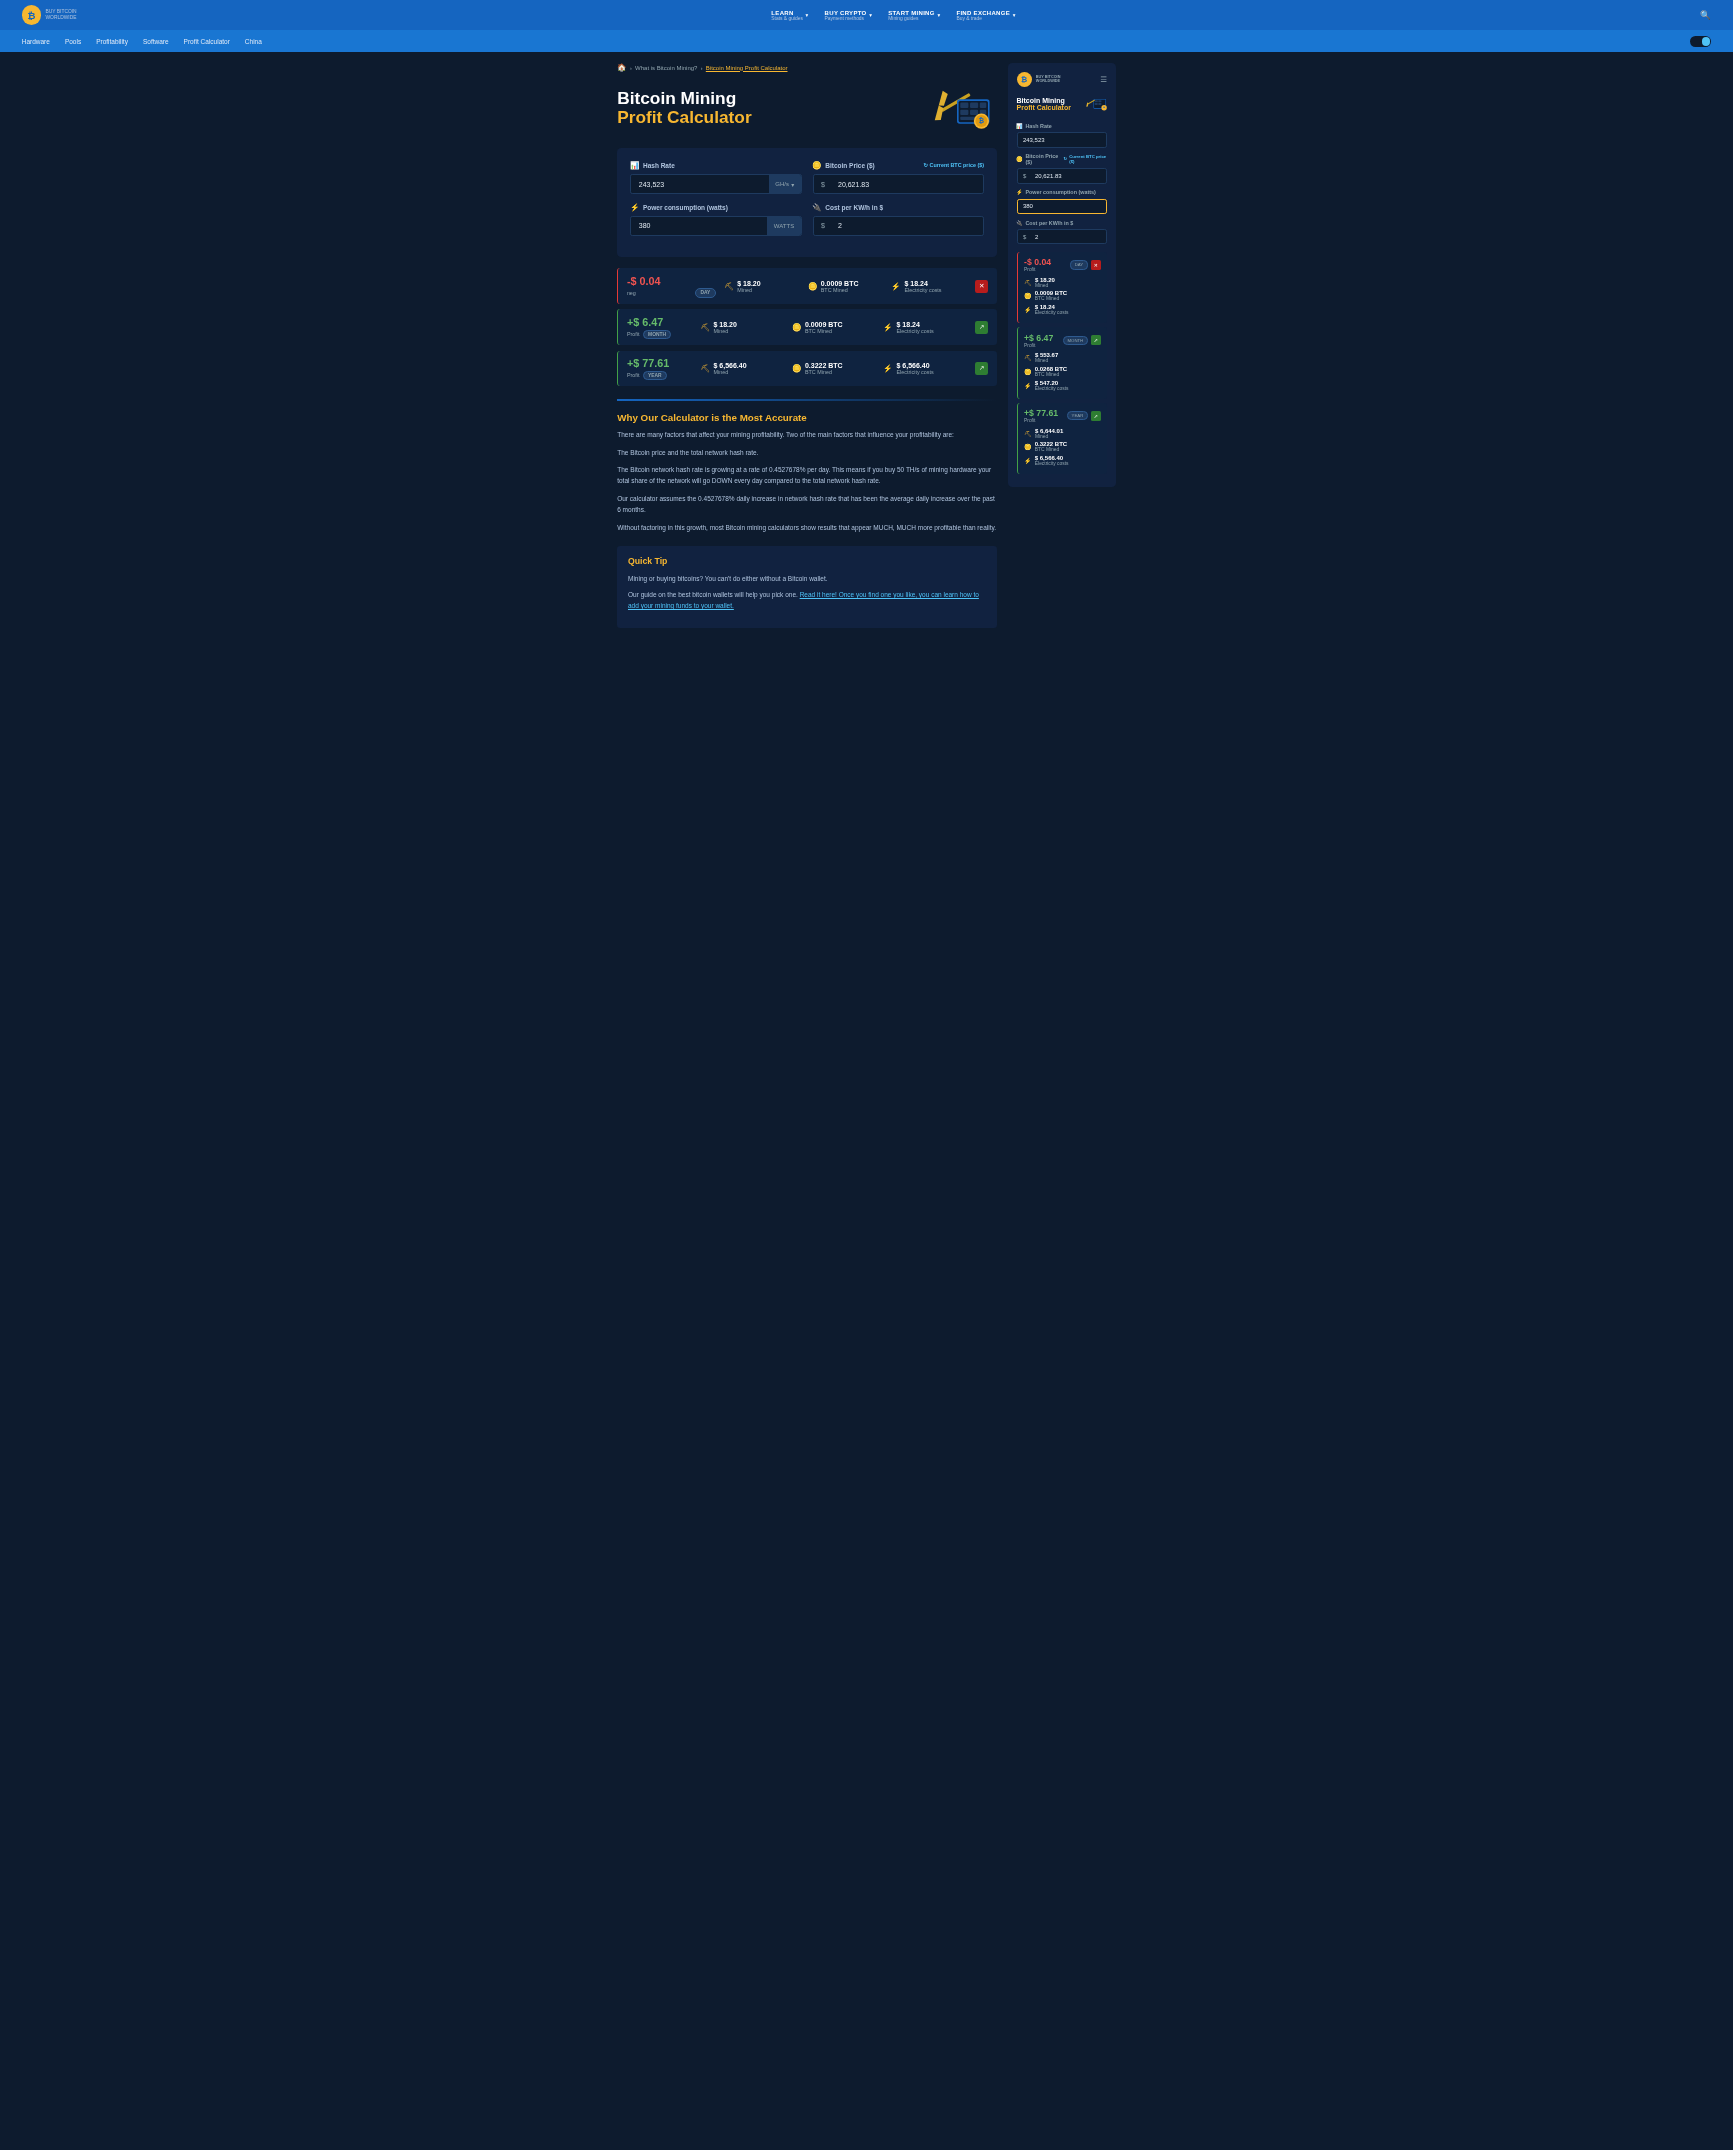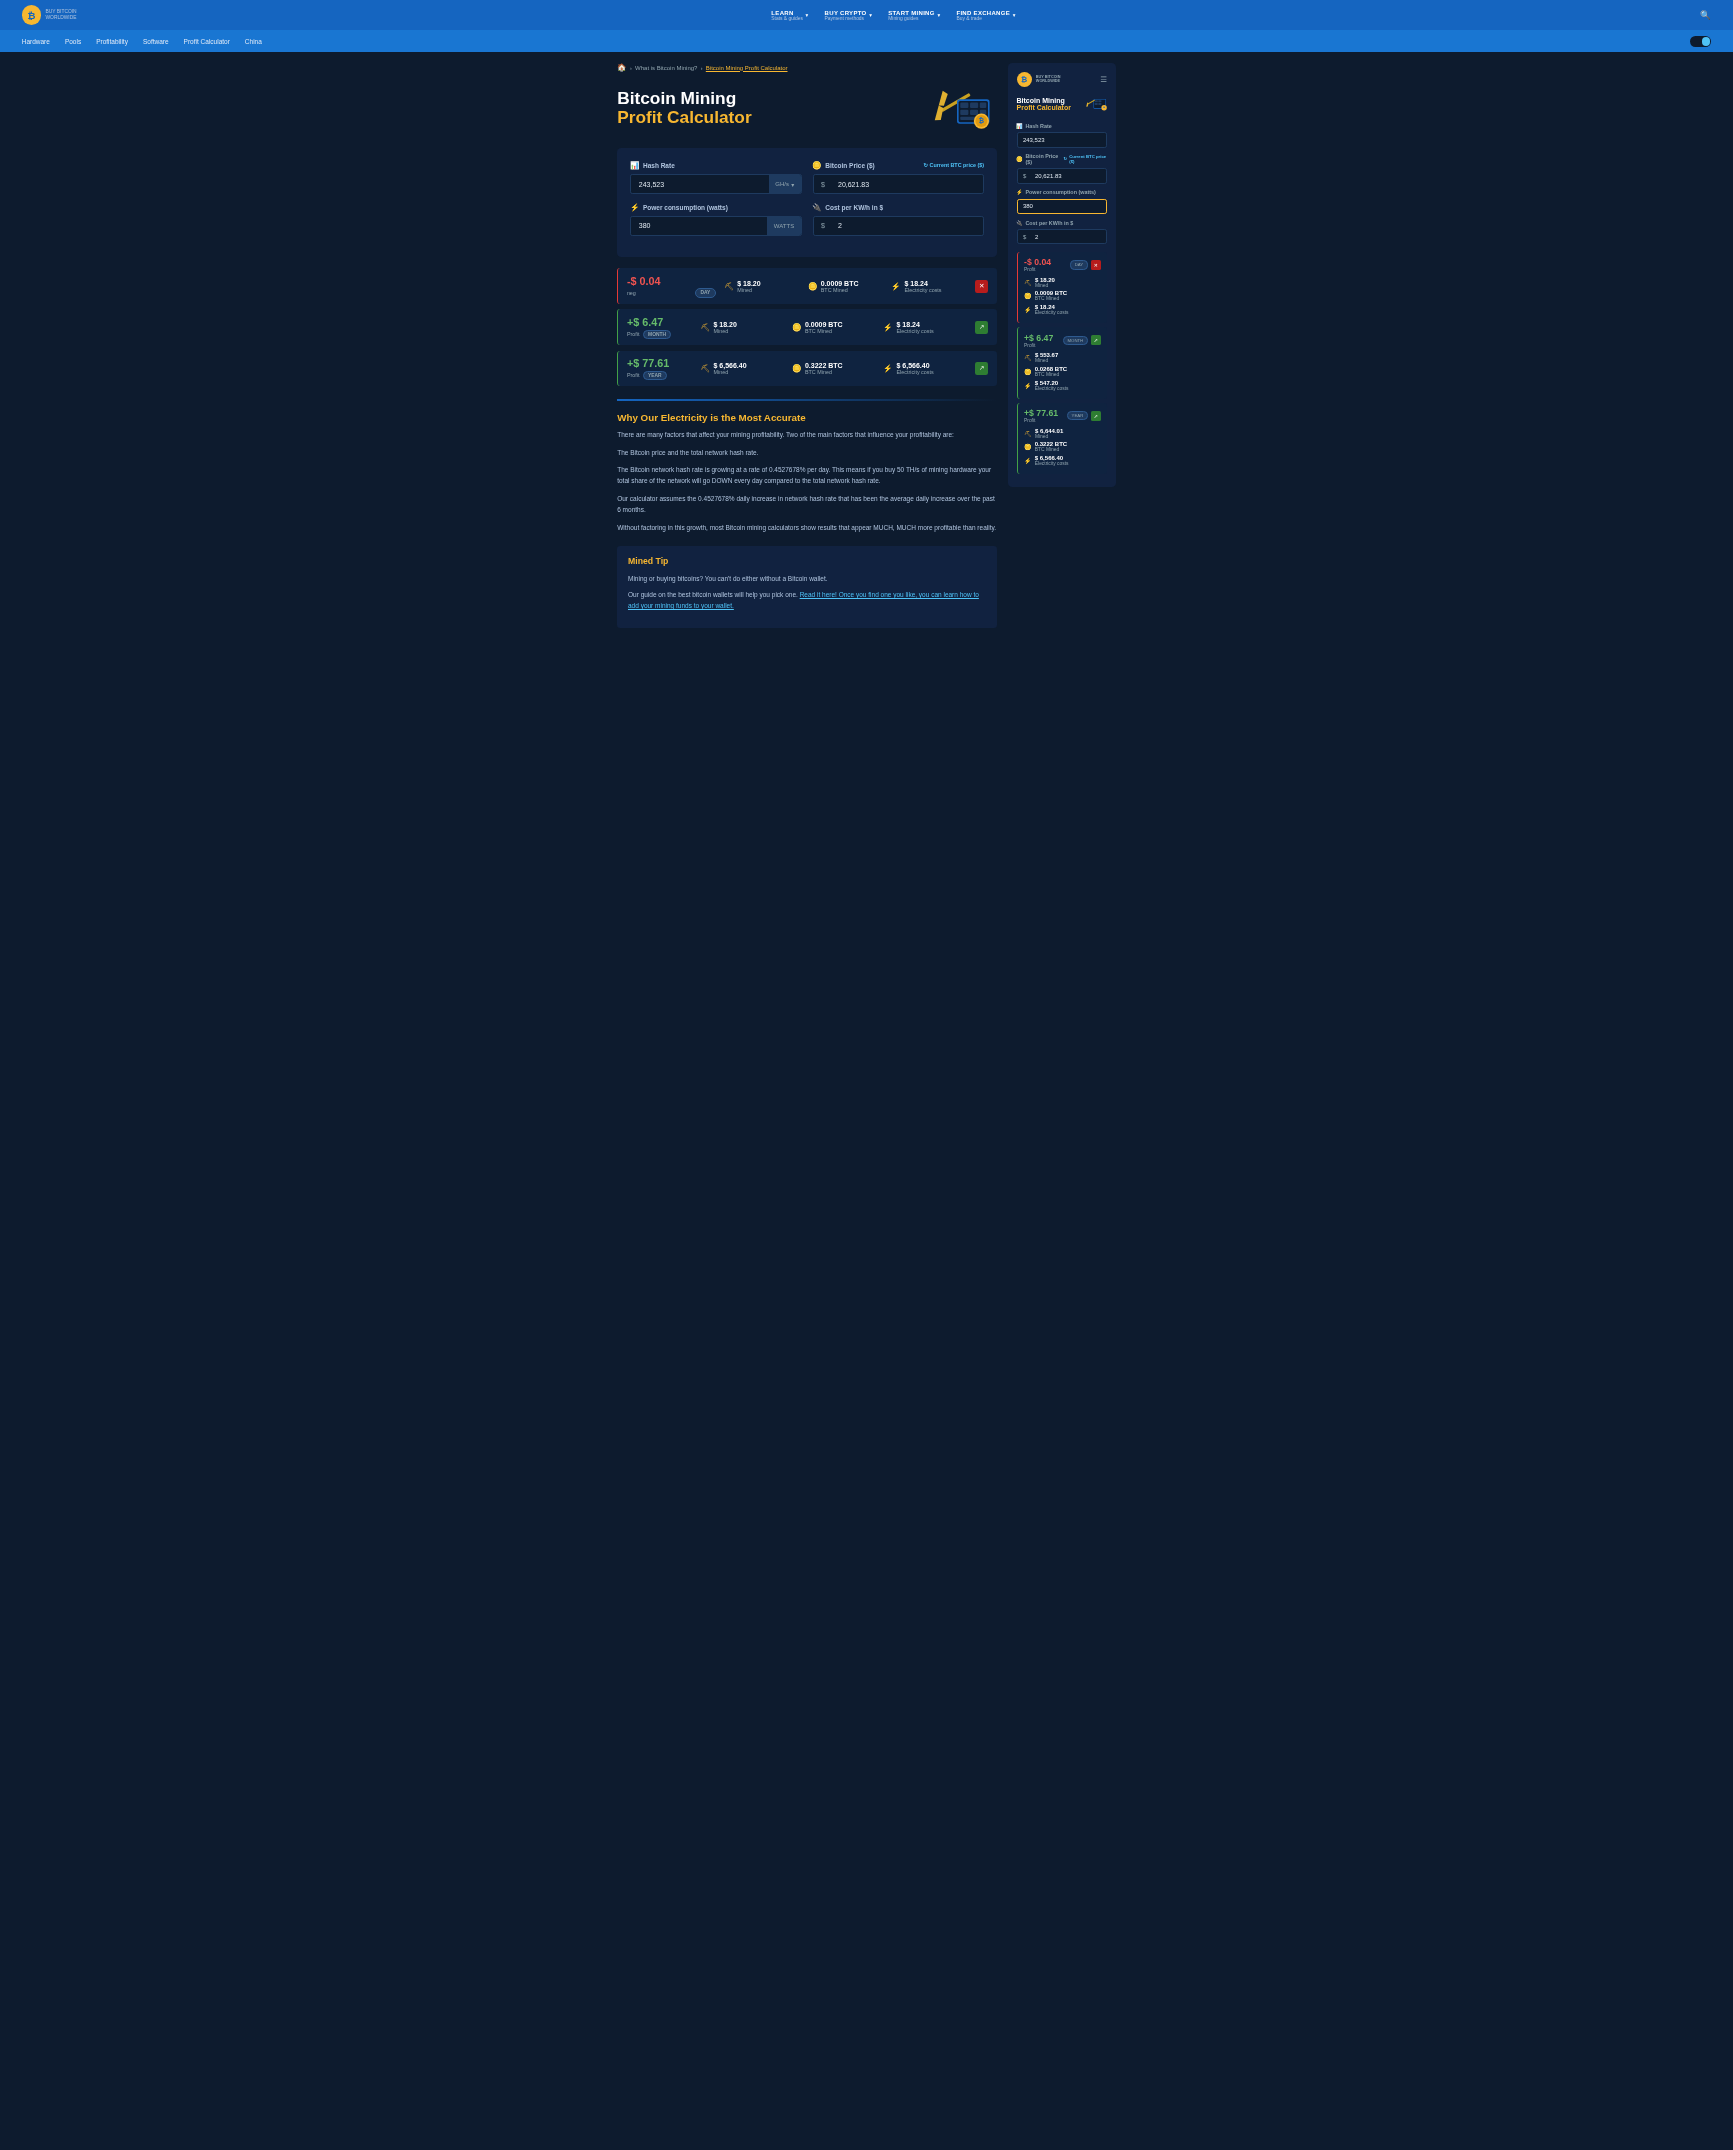--- a/index.html
+++ b/index.html
@@ -570,30 +570,30 @@
           </div>
         </div>
         <div class="result-action pos-action">↗</div>
       </div>
 
     </div>
 
     <div class="section-divider"></div>
 
     <div class="why-section">
-      <h3>Why Our Electricity is the Most Accurate</h3>
+      <h3>Why Our Calculator is the Most Accurate</h3>
       <p>There are many factors that affect your mining profitability. Two of the main factors that influence your profitability are:</p>
       <p>The Bitcoin price and the total network hash rate.</p>
       <p>The Bitcoin network hash rate is growing at a rate of 0.4527678% per day. This means if you buy 50 TH/s of mining hardware your total share of the network will go DOWN every day compared to the total network hash rate.</p>
       <p>Our calculator assumes the 0.4527678% daily increase in network hash rate that has been the average daily increase over the past 6 months.</p>
       <p>Without factoring in this growth, most Bitcoin mining calculators show results that appear MUCH, MUCH more profitable than reality.</p>
     </div>
 
     <div class="quick-tip-box">
-      <div class="quick-tip-title">Mined Tip</div>
+      <div class="quick-tip-title">Quick Tip</div>
       <p class="quick-tip-text">Mining or buying bitcoins? You can't do either without a Bitcoin wallet.</p>
       <p class="quick-tip-text">
         <span>Our guide on the best bitcoin wallets will help you pick one.</span>
         <a class="quick-tip-link">Read it here! Once you find one you like, you can learn how to add your mining funds to your wallet.</a>
       </p>
     </div>
 
   </div>
 
   <div class="sidebar">

